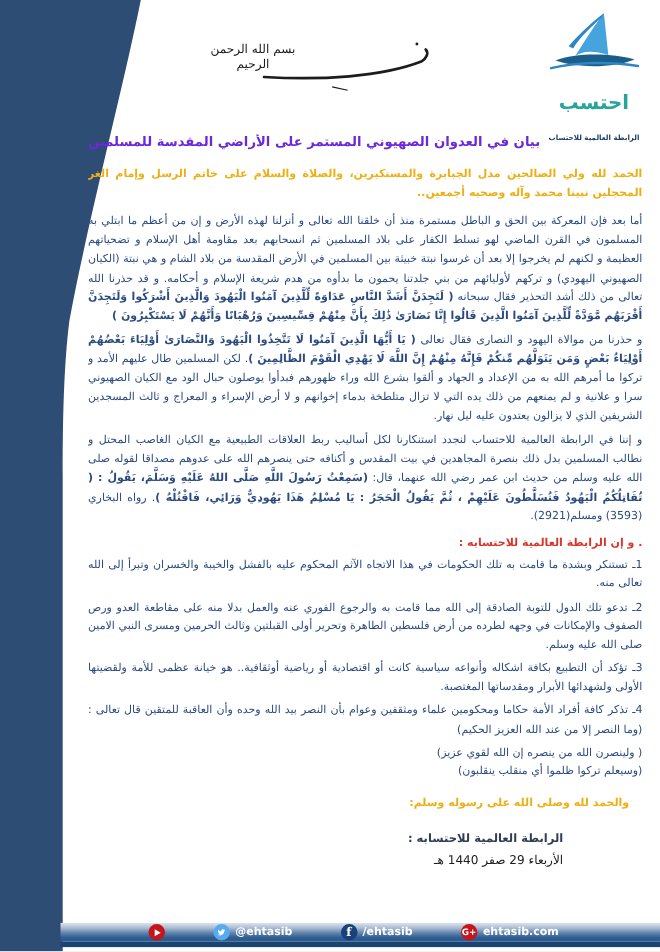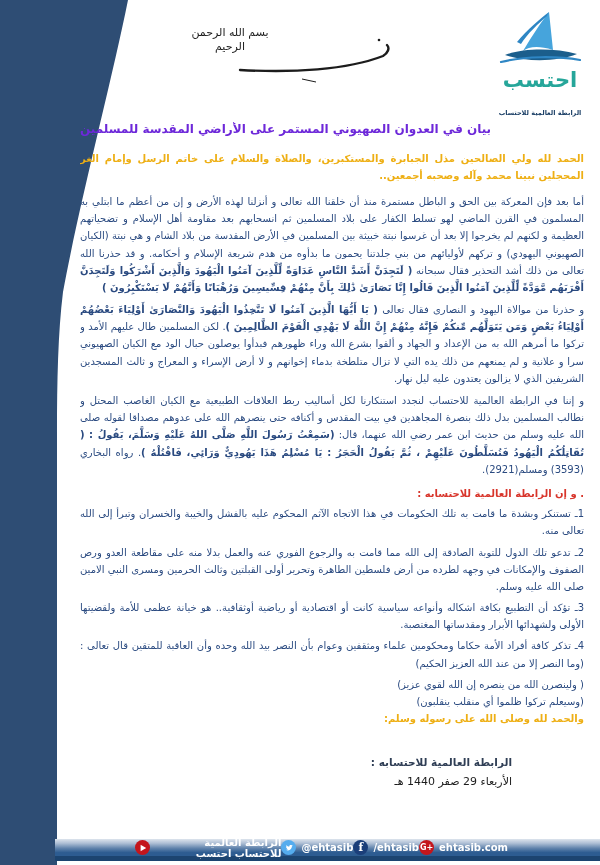--- a/index.html
+++ b/index.html
@@ -6,43 +6,43 @@
   .page{
     position:relative;width:600px;height:865px;margin:0 auto;
     background:#ffffff;overflow:hidden;
     font-family:"DejaVu Sans",sans-serif;
   }
   
   .corner{position:absolute;top:0;left:0;width:600px;height:865px;pointer-events:none;}
   
   .bismillah-wrap{position:absolute;top:26px;left:182px;width:220px;height:62px;}
   .bismillah-text{
-    position:absolute;top:0;left:2px;width:92px;
+    position:absolute;top:12px;left:2px;width:92px;
     font-size:11px;line-height:1.25;color:#1c1c1c;text-align:center;direction:rtl;
   }
   .logo{position:absolute;top:10px;right:8px;width:104px;text-align:center;}
-  .logo-word{font-size:21px;font-weight:bold;color:#26a69a;line-height:1;margin-top:0;}
+  .logo-word{font-size:18px;font-weight:bold;color:#26a69a;line-height:1;margin-top:15px;}
   .logo-tagline{font-size:6.5px;color:#1b3f66;font-weight:bold;margin-top:18px;}
   
   .doc{
     position:absolute;top:122px;left:80px;right:16px;bottom:118px;
     direction:rtl;text-align:justify;overflow:hidden;
     color:#2a4a80;font-size:10px;line-height:1.72;
   }
   .doc-title{
     text-align:left;color:#6d28d9;font-weight:bold;font-size:12px;
     margin:0 0 12px 0;line-height:1.3;
   }
   .doc p{margin:0 0 5px 0;}
   .intro{color:#eeaf14;font-weight:bold;margin-bottom:9px !important;}
   .verse{font-weight:bold;}
   .list-heading{color:#d8352b;font-weight:bold;margin:7px 0 3px 0 !important;}
   .point{margin:0 0 4px 0 !important;}
   .verse-line{margin:0 !important;}
-  .closing{color:#eeaf14;font-weight:bold;margin:0 !important;}
+  .closing{color:#eeaf14;font-weight:bold;margin:12px !important;}
   
   .signature{
     position:absolute;top:756px;right:88px;direction:rtl;text-align:right;
   }
   .sig-org{font-size:10.5px;font-weight:bold;color:#2f3e55;margin-bottom:7px;}
   .sig-date{font-size:11px;color:#1c1c1c;}
   
   .footer-bar{
     position:absolute;left:55px;right:0;bottom:4px;height:22px;
     background:linear-gradient(#dde4ed 0%, #aebfd5 25%, #5f82ab 55%, #2d5c91 80%, #2d5c91 100%);
@@ -120,21 +120,20 @@
   </div>
 
   <div class="footer-bar">
 
     <div class="social rtl">
       <span class="badge yt">
         <svg width="8" height="8" viewBox="0 0 10 10">
             <polygon points="2,1 9,5 2,9" fill="#ffffff"></polygon>
           </svg>
       </span>
-      <span>الرابطة العالمية للاحتساب احتسب</span>
     </div>
 
     <div class="social">
       <span class="badge tw">
         <svg width="10" height="10" viewBox="0 0 24 24">
             <path fill="#ffffff" d="M21,6c-0.6,0.3-1.2,0.4-1.9,0.5c0.7-0.4,1.2-1,1.4-1.8c-0.6,0.4-1.3,0.6-2,0.8C17.9,4.9,17,4.5,16,4.5 c-1.9,0-3.4,1.5-3.4,3.4c0,0.3,0,0.5,0.1,0.8c-2.8-0.1-5.3-1.5-7-3.5C5.4,5.7,5.2,6.3,5.2,6.9c0,1.2,0.6,2.2,1.5,2.8 c-0.6,0-1.1-0.2-1.5-0.4v0c0,1.6,1.2,3,2.7,3.3c-0.3,0.1-0.6,0.1-0.9,0.1c-0.2,0-0.4,0-0.6-0.1c0.4,1.3,1.7,2.3,3.1,2.3 c-1.1,0.9-2.6,1.4-4.1,1.4c-0.3,0-0.5,0-0.8,0c1.5,0.9,3.2,1.5,5,1.5c6,0,9.3-5,9.3-9.3v-0.4C20,7.8,20.6,7.2,21,6z"></path>
           </svg>
       </span>
       <span>@ehtasib</span>
     </div>

